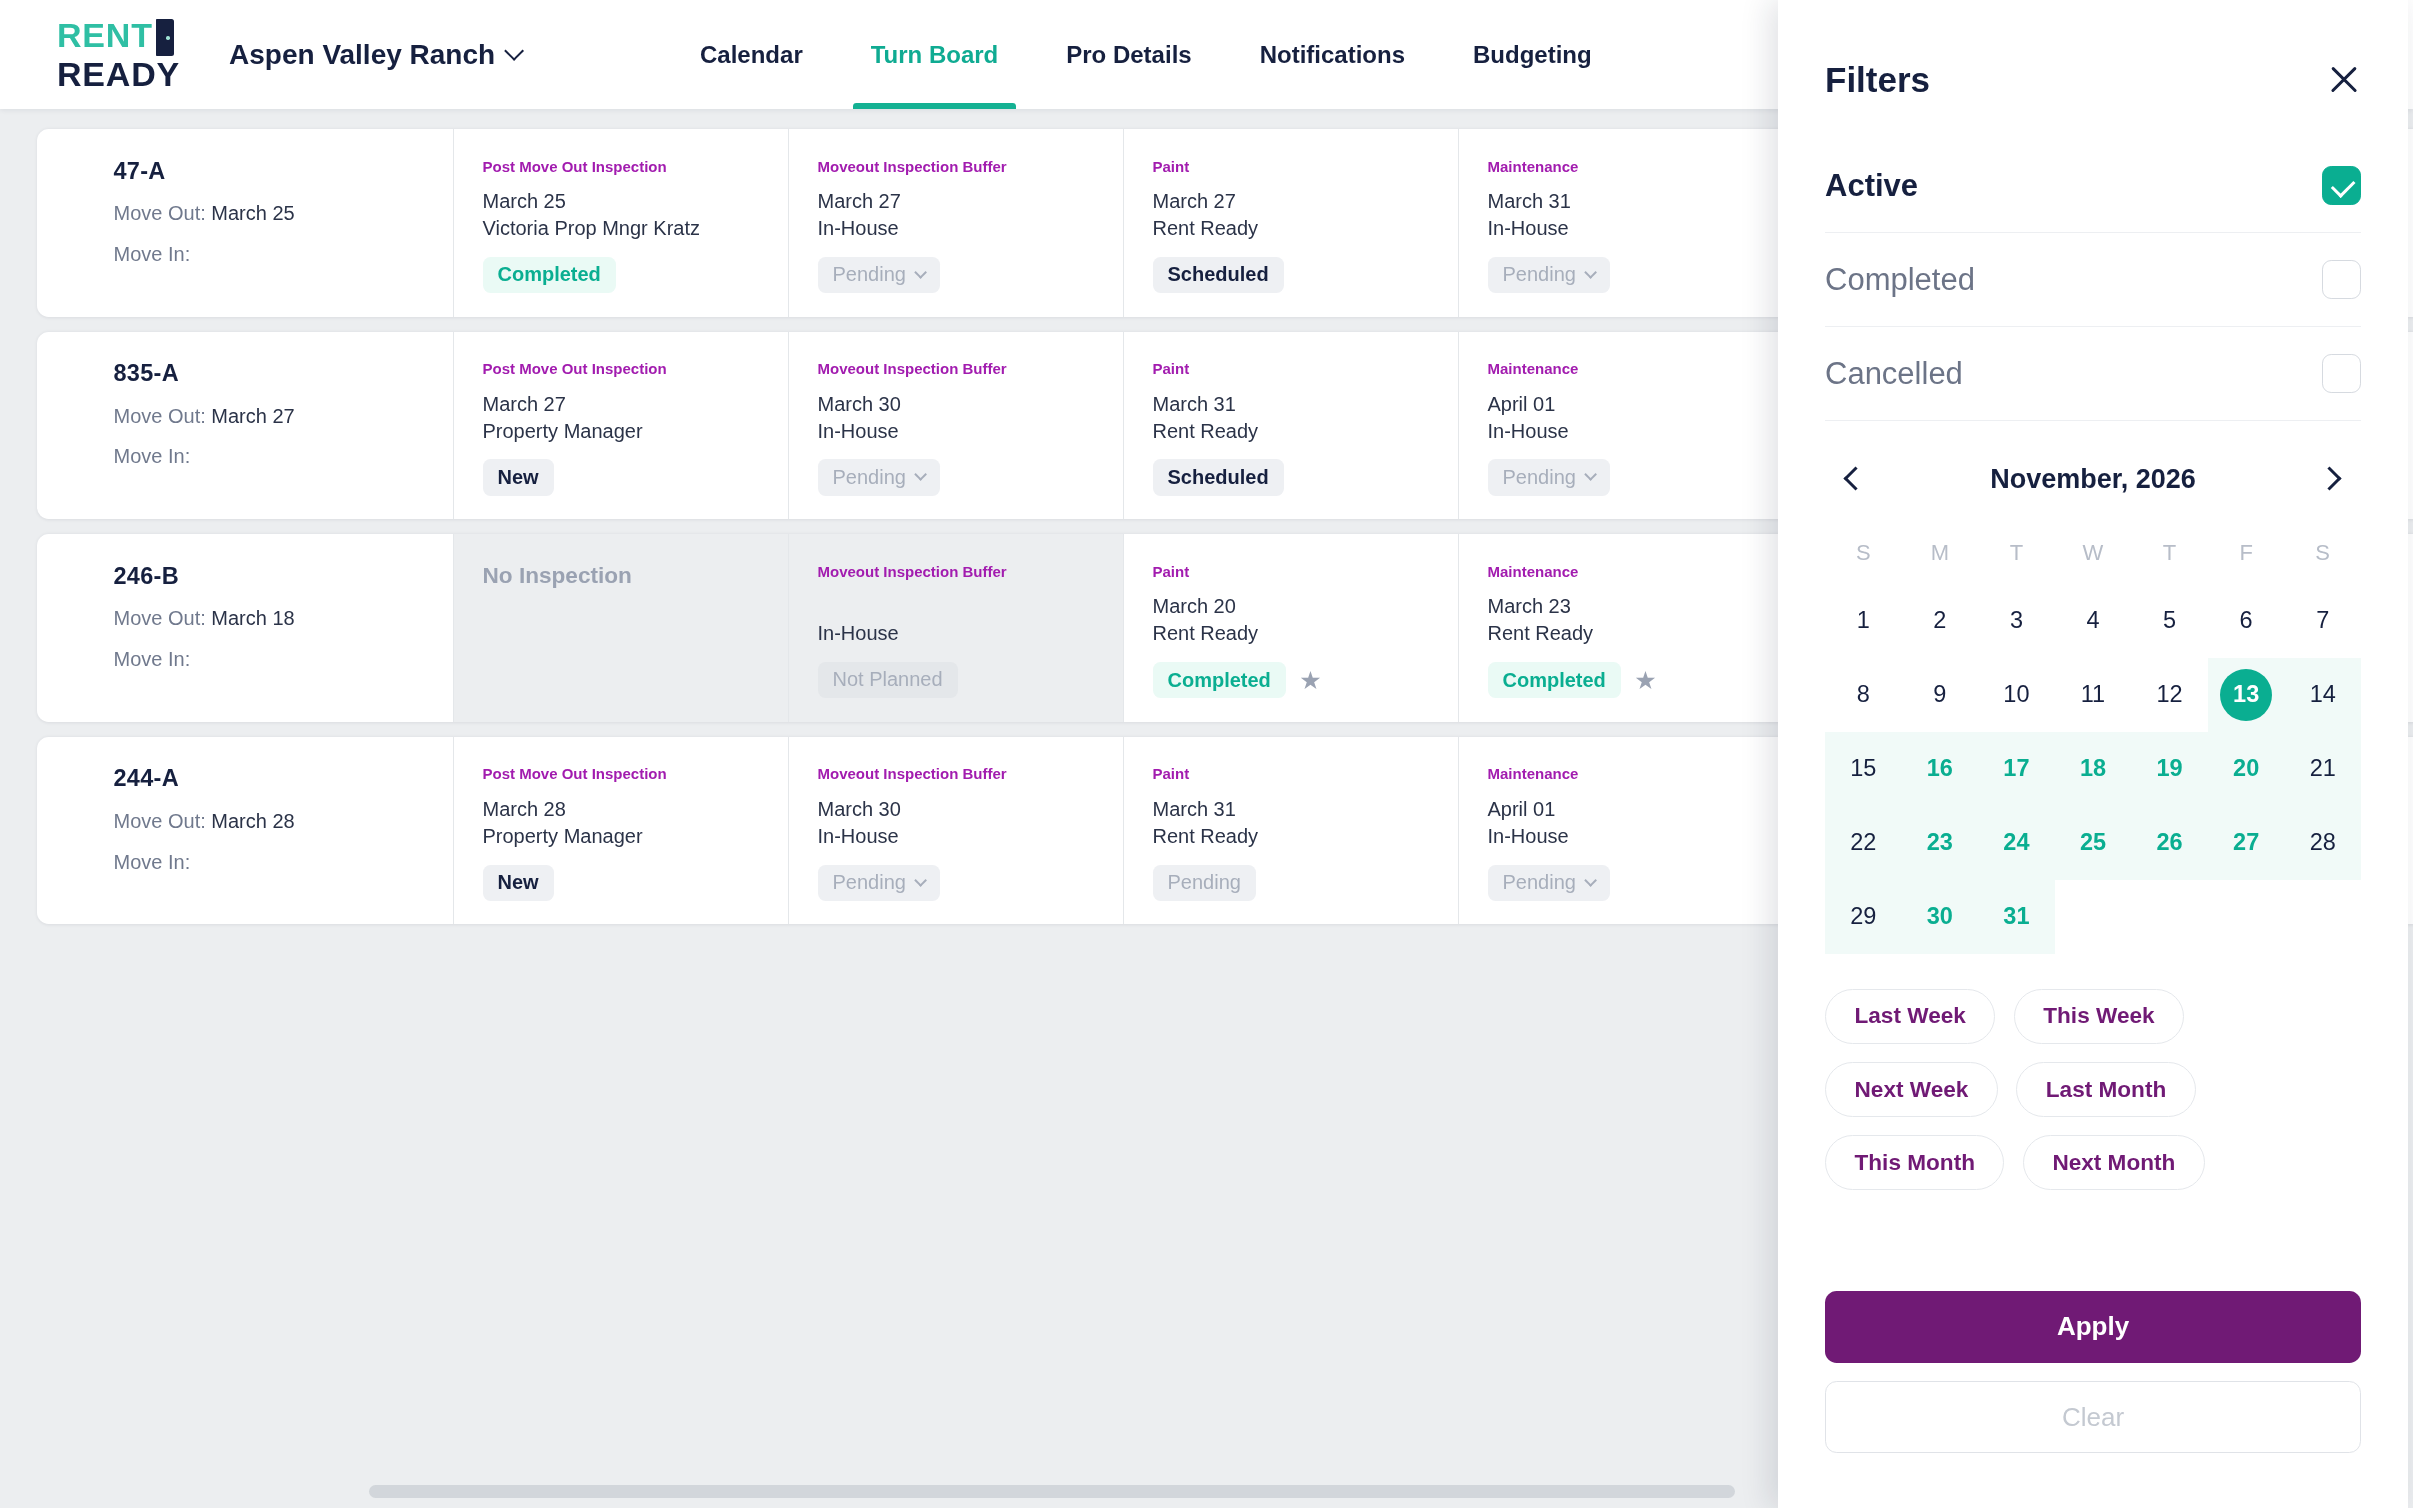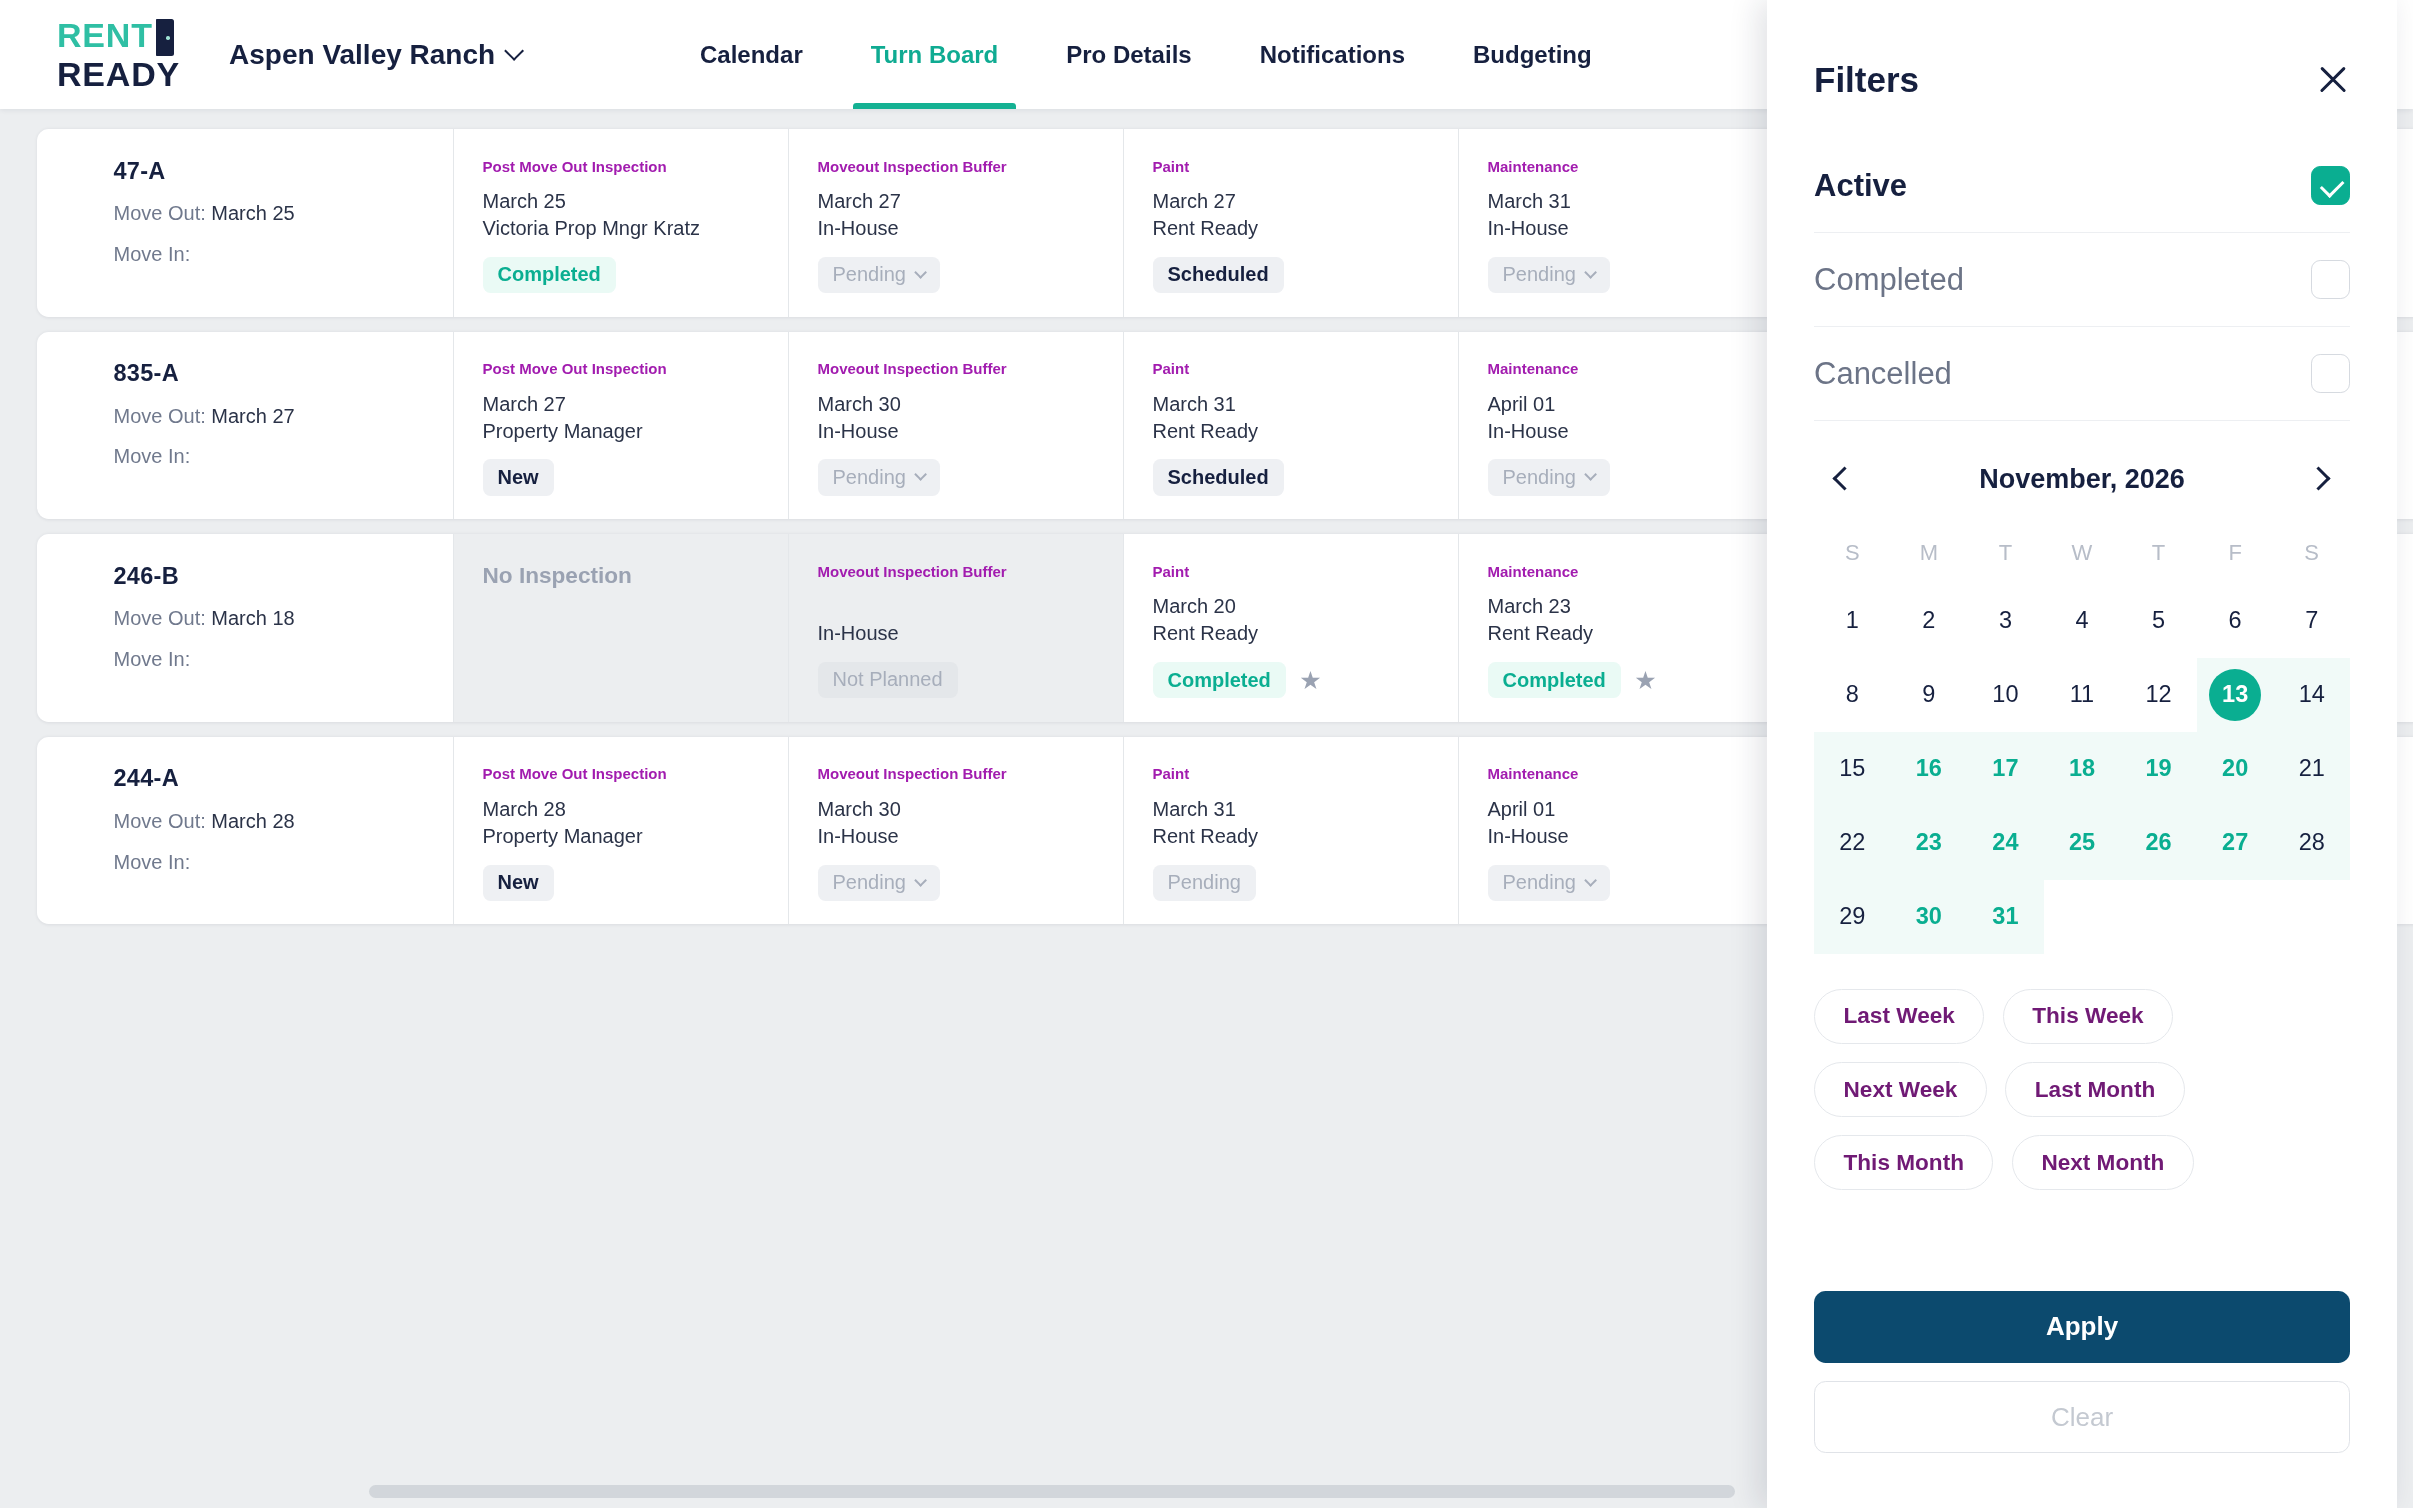--- a/index.html
+++ b/index.html
@@ -124,21 +124,21 @@
   .star { color: #9aa2b2; font-size: 25px; line-height: 1; }
 
   
   .hscroll {
     position: absolute; bottom: 10px; left: 369px;
     width: 1366px; height: 13.4px; background: #d2d6db; border-radius: 6.7px;
   }
 
   
   .panel {
-    position: absolute; top: 0; right: 16px;
+    position: absolute; top: 0; right: 5px;
     width: 630px; height: 1508px; background: #ffffff;
     box-shadow: -8.4px 0 28.5px rgba(20,30,55,.13);
     z-index: 20; padding: 0 47px;
   }
   .panel-head {
     display: flex; align-items: center; justify-content: space-between;
     padding-top: 60px;
   }
   .panel-title { font-size: 35px; font-weight: 700; color: #16203f; }
   .close-x { width: 34px; height: 34px; position: relative; cursor: pointer; }
@@ -207,21 +207,21 @@
   .quick { margin-top: 35px; display: flex; flex-wrap: wrap; gap: 18.4px; }
   .chip {
     padding: 13.4px 28.5px; border: 1.7px solid #e5e8ec; border-radius: 28.5px;
     font-size: 22.6px; color: #701a75; cursor: pointer; background: #fff; font-weight: bold;
   }
 
   
   .actions { position: absolute; left: 47px; right: 47px; bottom: 55px; }
   .btn-apply {
     width: 100%; height: 72px; border-radius: 11.7px; border: none;
-    background: #0c4a6e; color: #ffffff; font-size: 26px; font-weight: 700;
+    background: #701a75; color: #ffffff; font-size: 26px; font-weight: 700;
     cursor: pointer; font-family: inherit;
   }
   .btn-clear {
     width: 100%; height: 72px; margin-top: 18.4px; border-radius: 11.7px;
     border: 1.7px solid #e0e3e8; background: #ffffff;
     color: #c4c9d1; font-size: 26px; font-weight: 400;
     cursor: pointer; font-family: inherit;
   }
 </style>
 </head>

